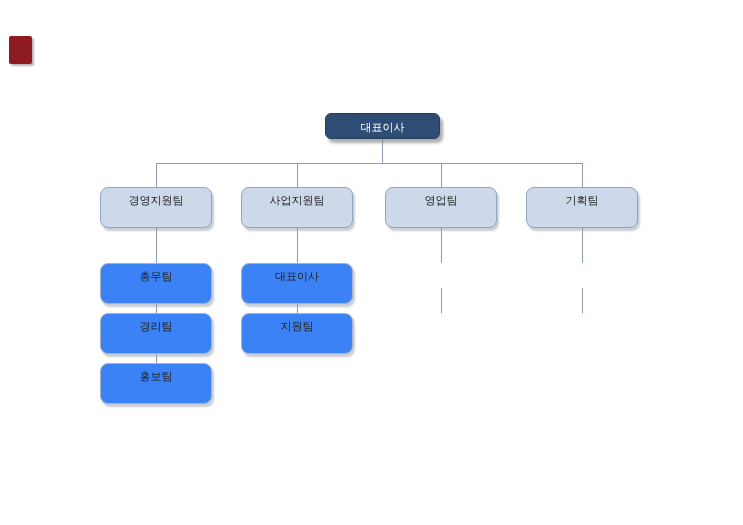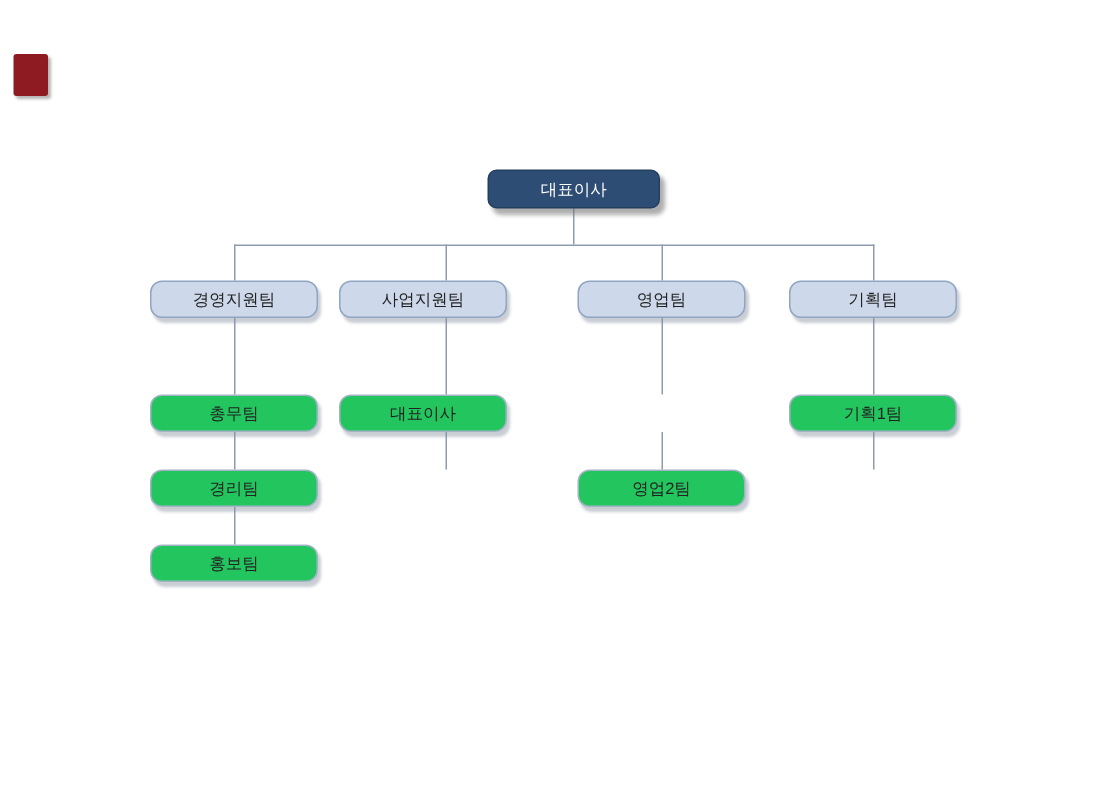--- a/index.html
+++ b/index.html
@@ -9,33 +9,33 @@
   }
   .canvas{position:absolute;inset:0;}
   
   .accent{
     position:absolute;left:9px;top:36px;width:23px;height:28px;
     background:#8E1B21;border-radius:2px;
     box-shadow:2px 2px 2px rgba(110,110,110,.5);
   }
   
   .node{
-    position:absolute;width:112px;height:25px;line-height:25px;
+    position:absolute;width:112px;height:41px;line-height:25px;
     text-align:center;font-size:11px;color:#222;
     border-radius:8px;box-sizing:border-box;
     box-shadow:2px 3px 2px rgba(135,145,160,.45);
   }
   .root{
     left:325px;top:113px;width:115px;height:26px;line-height:26px;
     background:#2E4D74;color:#ffffff;border-radius:6px;border:1px solid #243e5e;
     box-shadow:3px 4px 3px rgba(120,120,120,.6);
   }
   .dept{top:187px;background:#CDD9EA;border:1px solid #8FA5C2;}
-  .team{background:#22c55e;border:1px solid #A3B3C6;}
-  .c1{left:100px}.c2{left:226px}.c3{left:385px}.c4{left:526px}
+  .team{background:#3b82f6;border:1px solid #A3B3C6;}
+  .c1{left:100px}.c2{left:241px}.c3{left:385px}.c4{left:526px}
   .r1{top:263px}.r2{top:313px}.r3{top:363px}
   
   .ln{position:absolute;background:#8D9CB0;}
   .v{width:1px;} .h{height:1px;}
   .riser{left:382px;top:138px;height:25px;}
   .hbar{left:156px;top:163px;width:427px;}
   .d1{left:156px;top:163px;height:24px;}
   .d2{left:297px;top:163px;height:24px;}
   .d3{left:441px;top:163px;height:24px;}
   .d4{left:582px;top:163px;height:24px;}
@@ -77,18 +77,17 @@
   <div class="node dept c1">경영지원팀</div>
   <div class="node dept c2">사업지원팀</div>
   <div class="node dept c4">기획팀</div>
   <div class="node dept c3">영업팀</div>
 
   <div class="node team c1 r1">총무팀</div>
   <div class="node team c1 r2">경리팀</div>
   <div class="node team c1 r3">홍보팀</div>
 
   <div class="node team c2 r1">대표이사</div>
+  <div class="node team c2 r2">지원팀</div>
 
-  <div class="node team c3 r2">영업2팀</div>
 
-  <div class="node team c4 r1">기획1팀</div>
 
 </div>
 
 </body></html>

